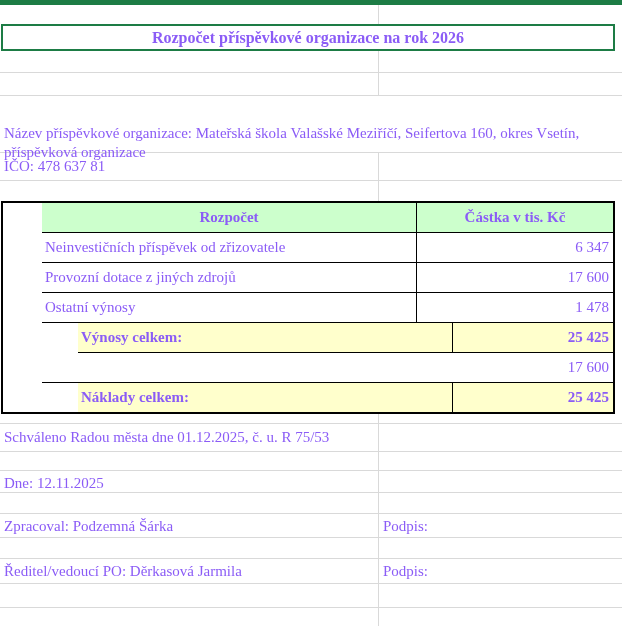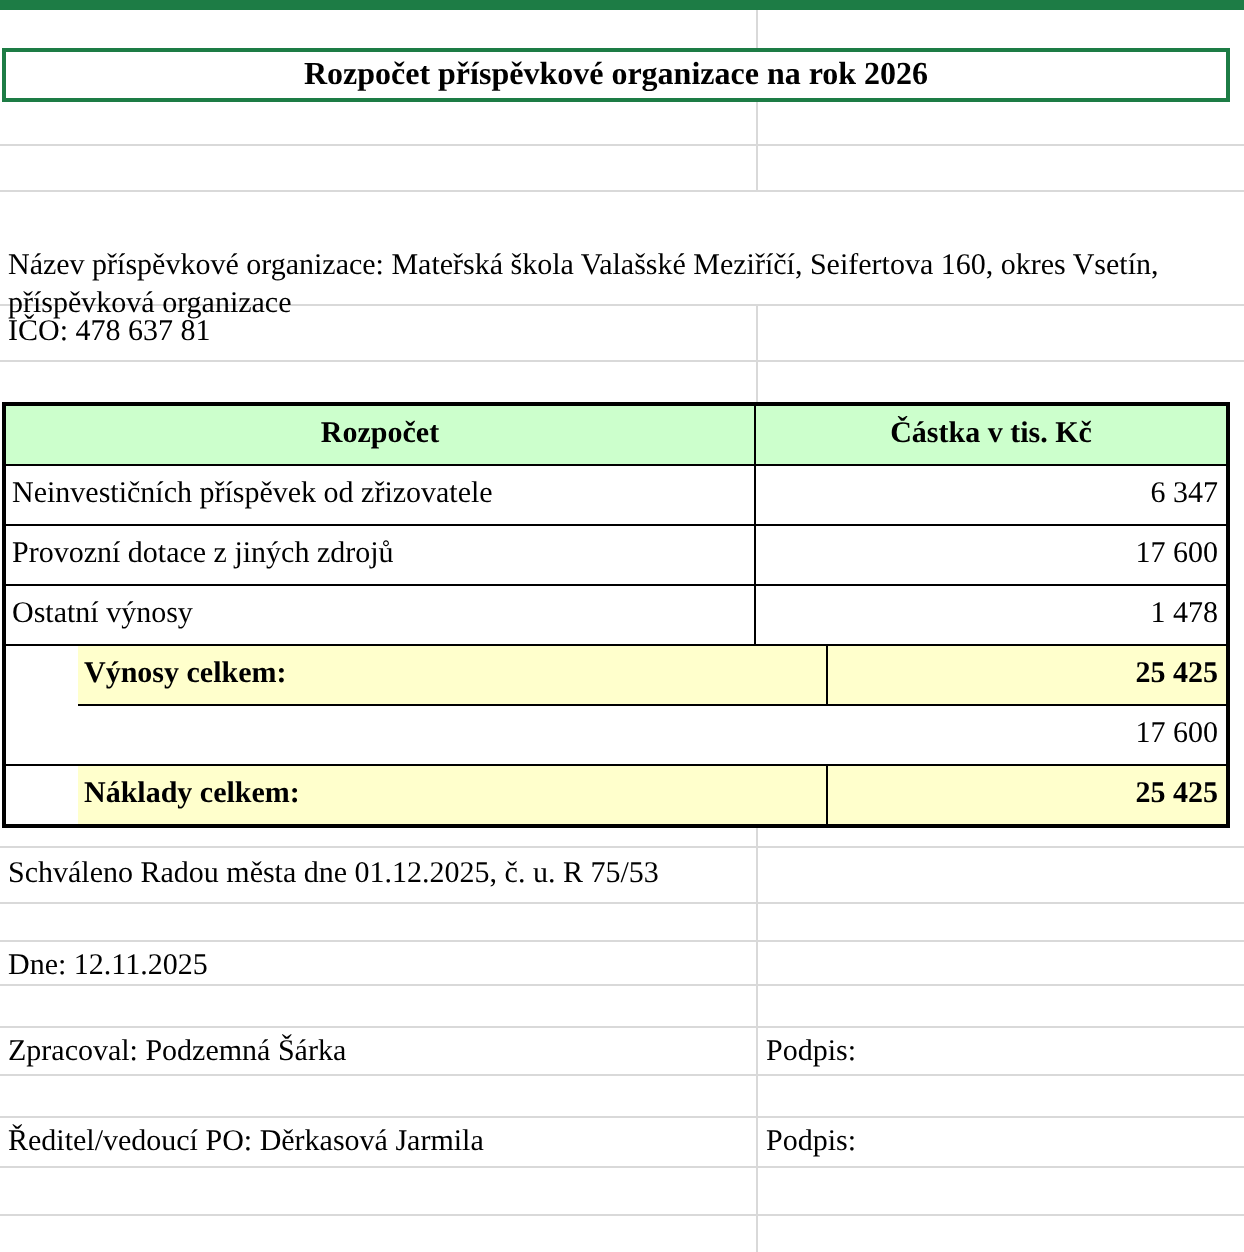--- a/index.html
+++ b/index.html
@@ -1,21 +1,21 @@
 <!DOCTYPE html>
 <html><head>
 <meta charset="utf-8">
 <style>
   html,body { margin:0; padding:0; background:#ffffff; }
   .sheet {
     position:relative;
     width:622px; height:626px;
     background:#ffffff;
     font-family:"Liberation Serif","DejaVu Serif",serif;
-    color:#000000;
+    color:#8b5cf6;
     overflow:hidden;
   }
   .greenbar {
     position:absolute; left:0; top:0; width:622px; height:5px;
     background:#1d7c45;
   }
   .hgrid { position:absolute; left:0; width:622px; height:1px; background:#d9d9d9; }
   .vgrid { position:absolute; width:1px; background:#d9d9d9; }
 
   .title-box {
@@ -29,20 +29,21 @@
 
   .text { position:absolute; font-size:15px; white-space:nowrap; }
   .wrap { white-space:normal; }
 
   .btable {
     position:absolute; left:1px; top:201px; width:614px; height:213px;
     border:2px solid #000;
     box-sizing:border-box;
     display:flex; flex-direction:column;
     font-size:15px;
+    padding-left:39px;
   }
   .trow { flex:1; display:flex; border-bottom:1.5px solid #000; min-height:0; }
   .trow:last-child { border-bottom:none; }
   .trow .cl {
     width:375px; border-right:1.5px solid #000;
     display:flex; align-items:center;
     padding-left:3px; box-sizing:border-box;
     overflow:hidden; white-space:nowrap;
   }
   .trow .cv {

